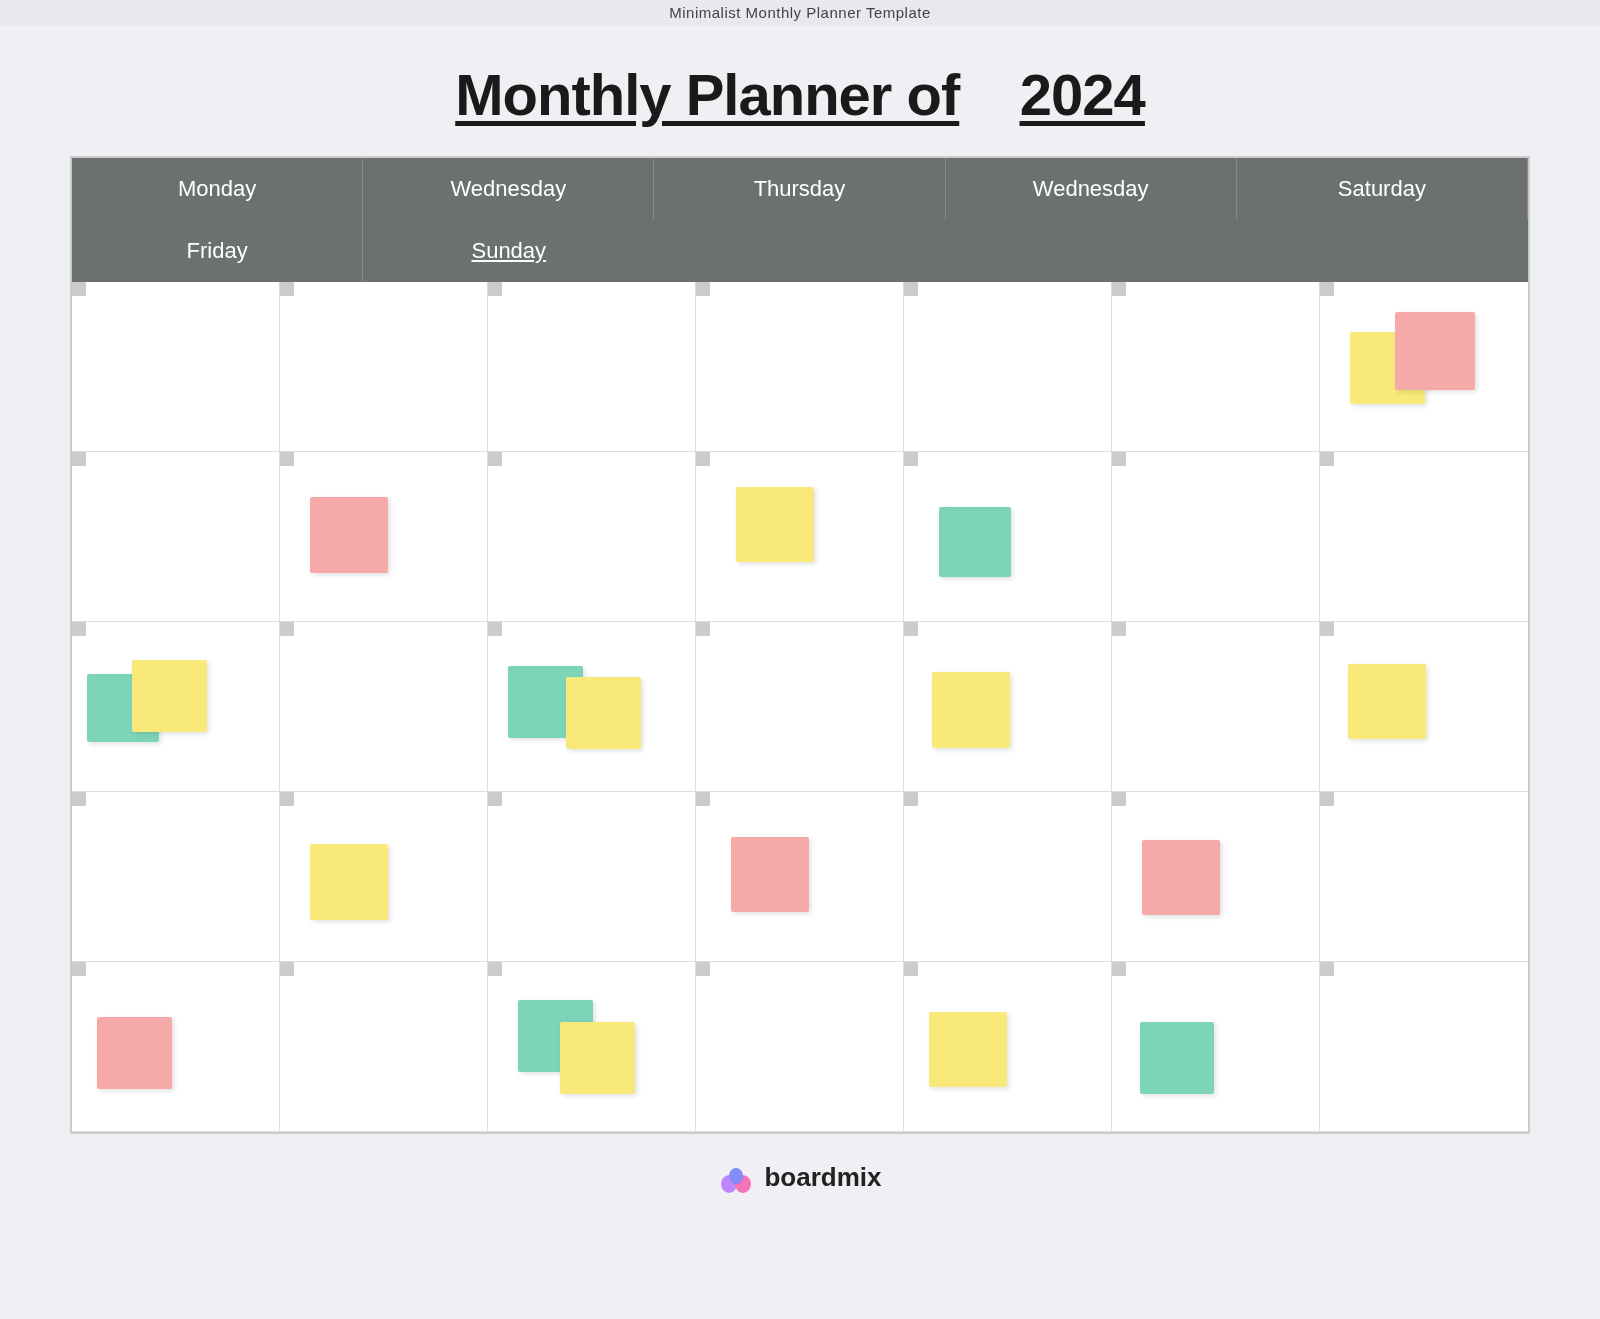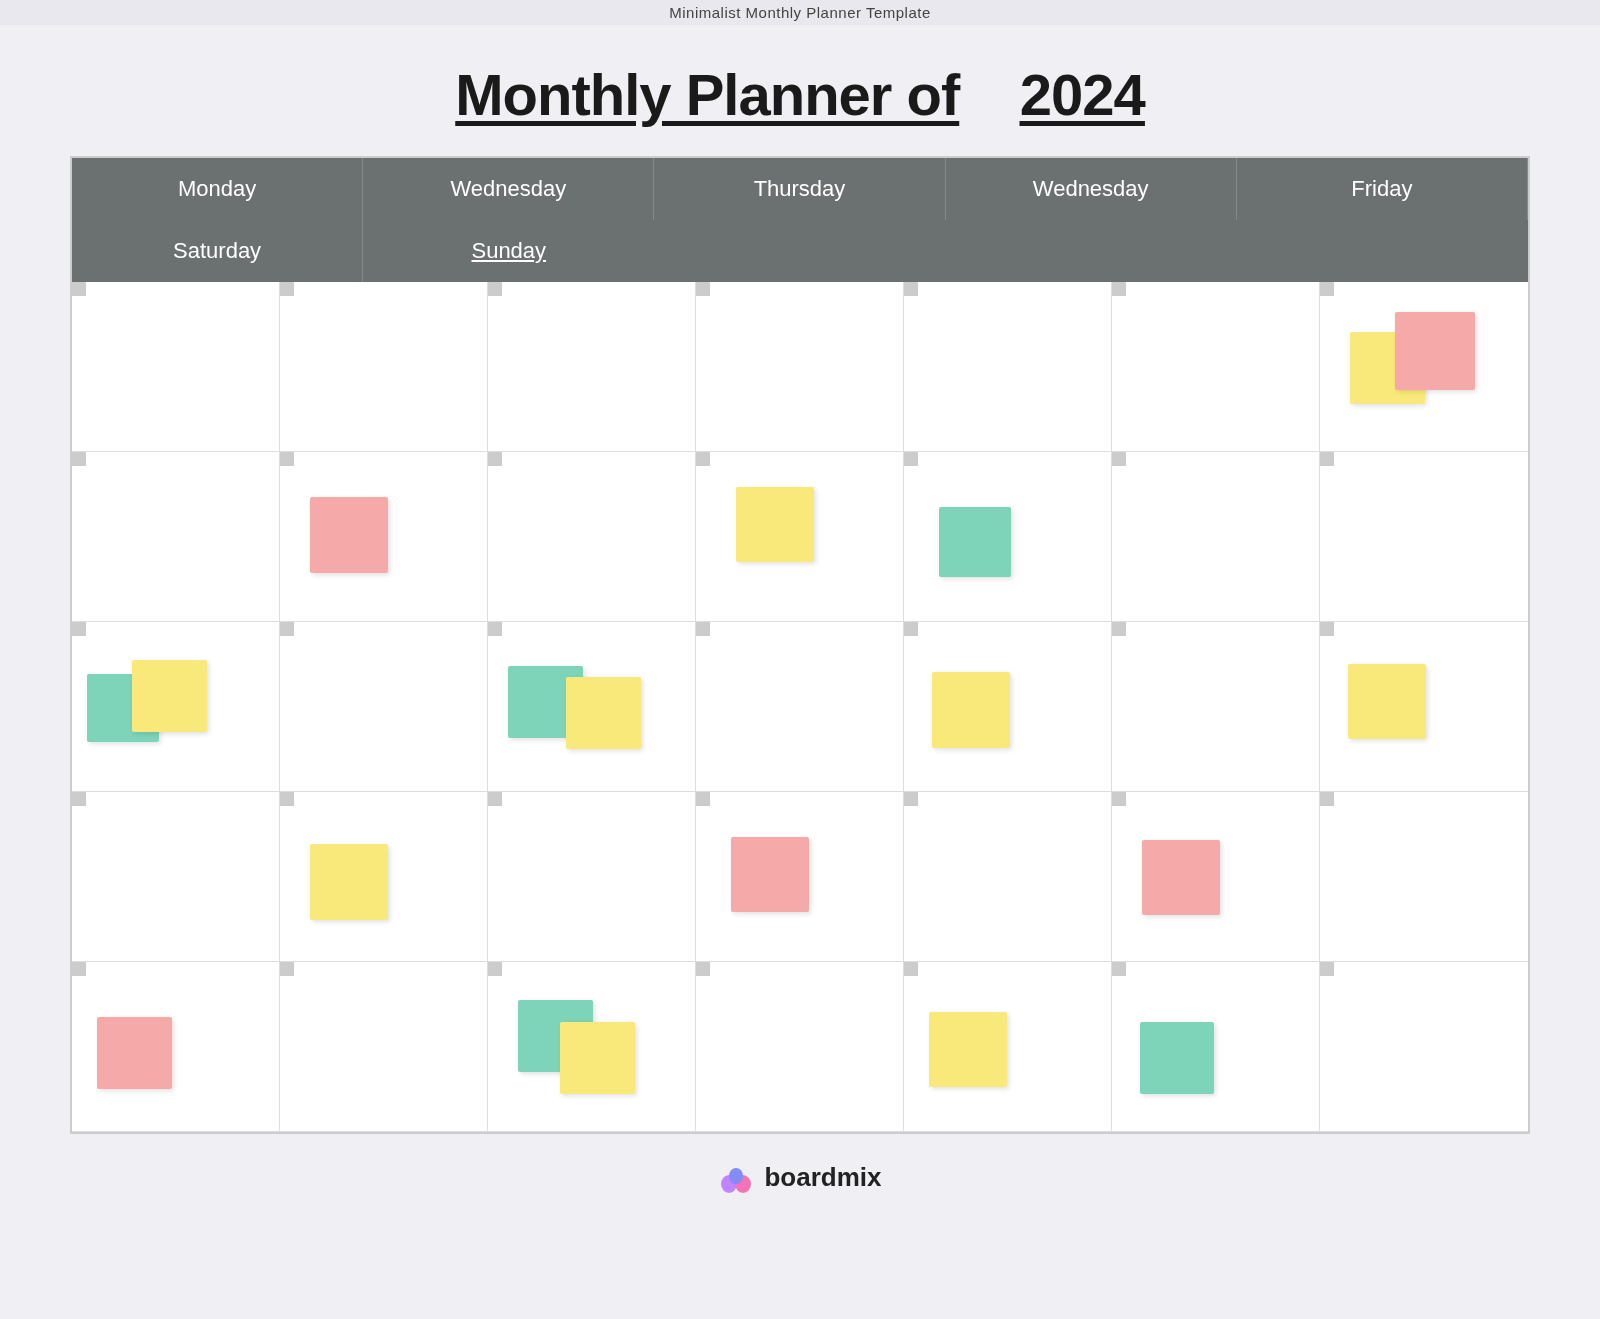--- a/index.html
+++ b/index.html
@@ -128,22 +128,22 @@
   <span><span>2024</span></span>
 </h1>
 
 <div class="calendar-wrapper">
 
   <div class="calendar-header">
     <div class="calendar-header-cell">Monday</div>
     <div class="calendar-header-cell">Wednesday</div>
     <div class="calendar-header-cell">Thursday</div>
     <div class="calendar-header-cell">Wednesday</div>
+    <div class="calendar-header-cell">Saturday</div>
     <div class="calendar-header-cell">Friday</div>
-    <div class="calendar-header-cell">Saturday</div>
     <div class="calendar-header-cell">Sunday</div>
   </div>
 
   <div class="calendar-body" id="calendar-body">
   <div class="calendar-cell">
         <div class="corner-mark"></div>
       </div>
       <div class="calendar-cell">
         <div class="corner-mark"></div>
       </div>

